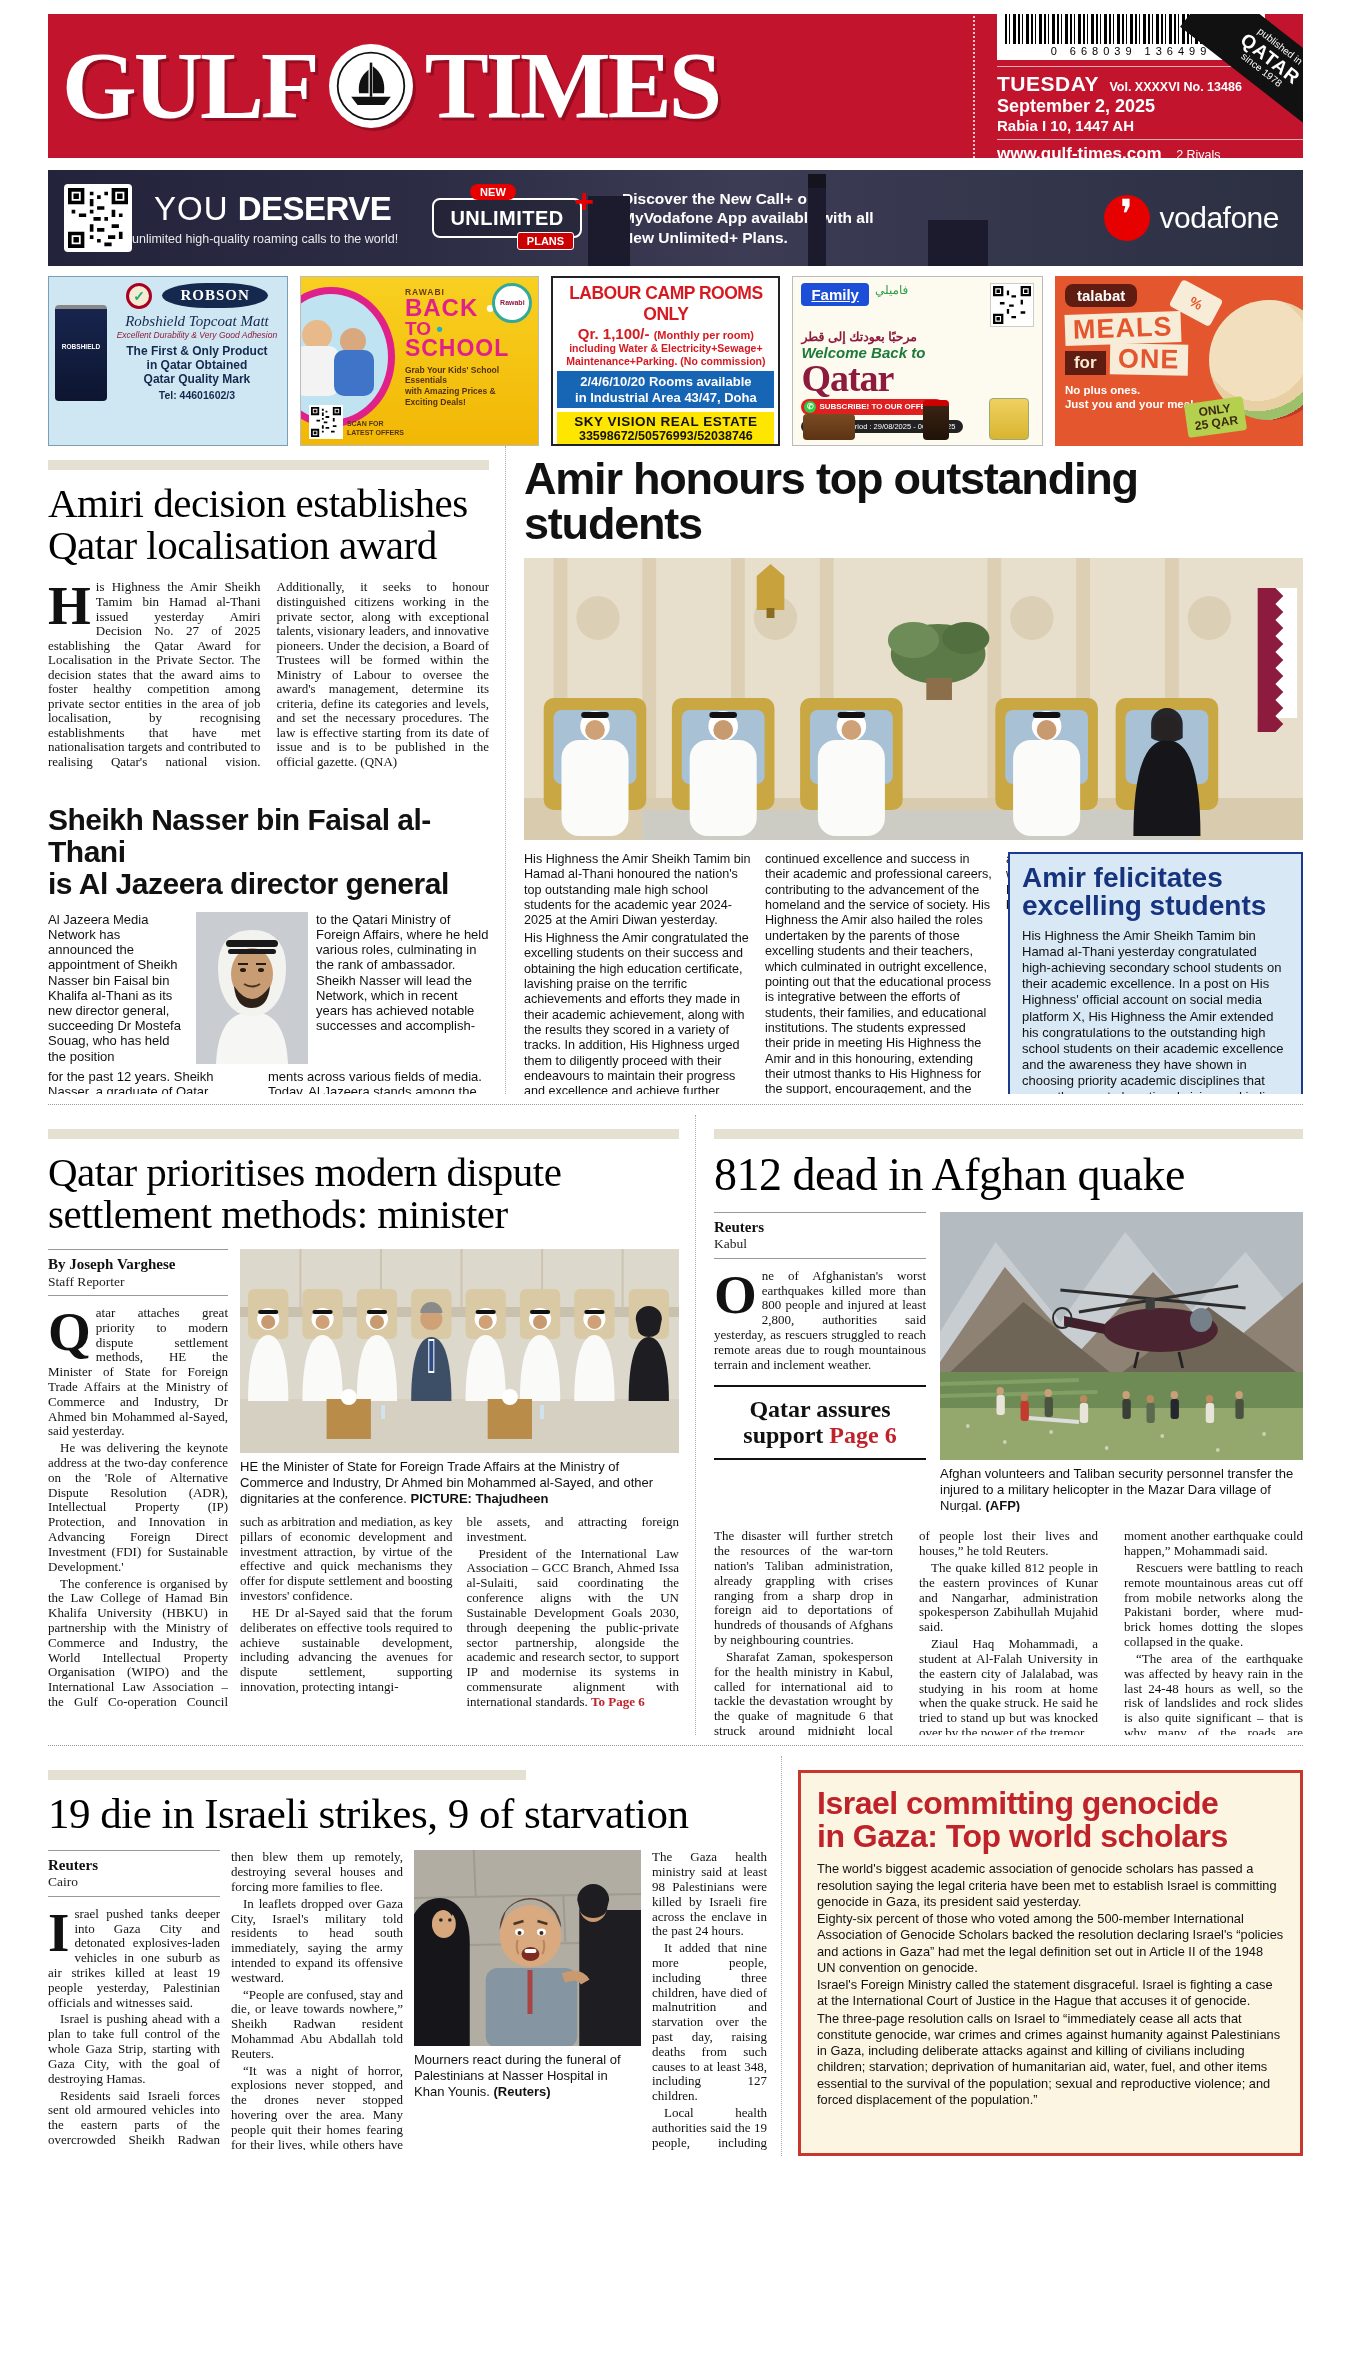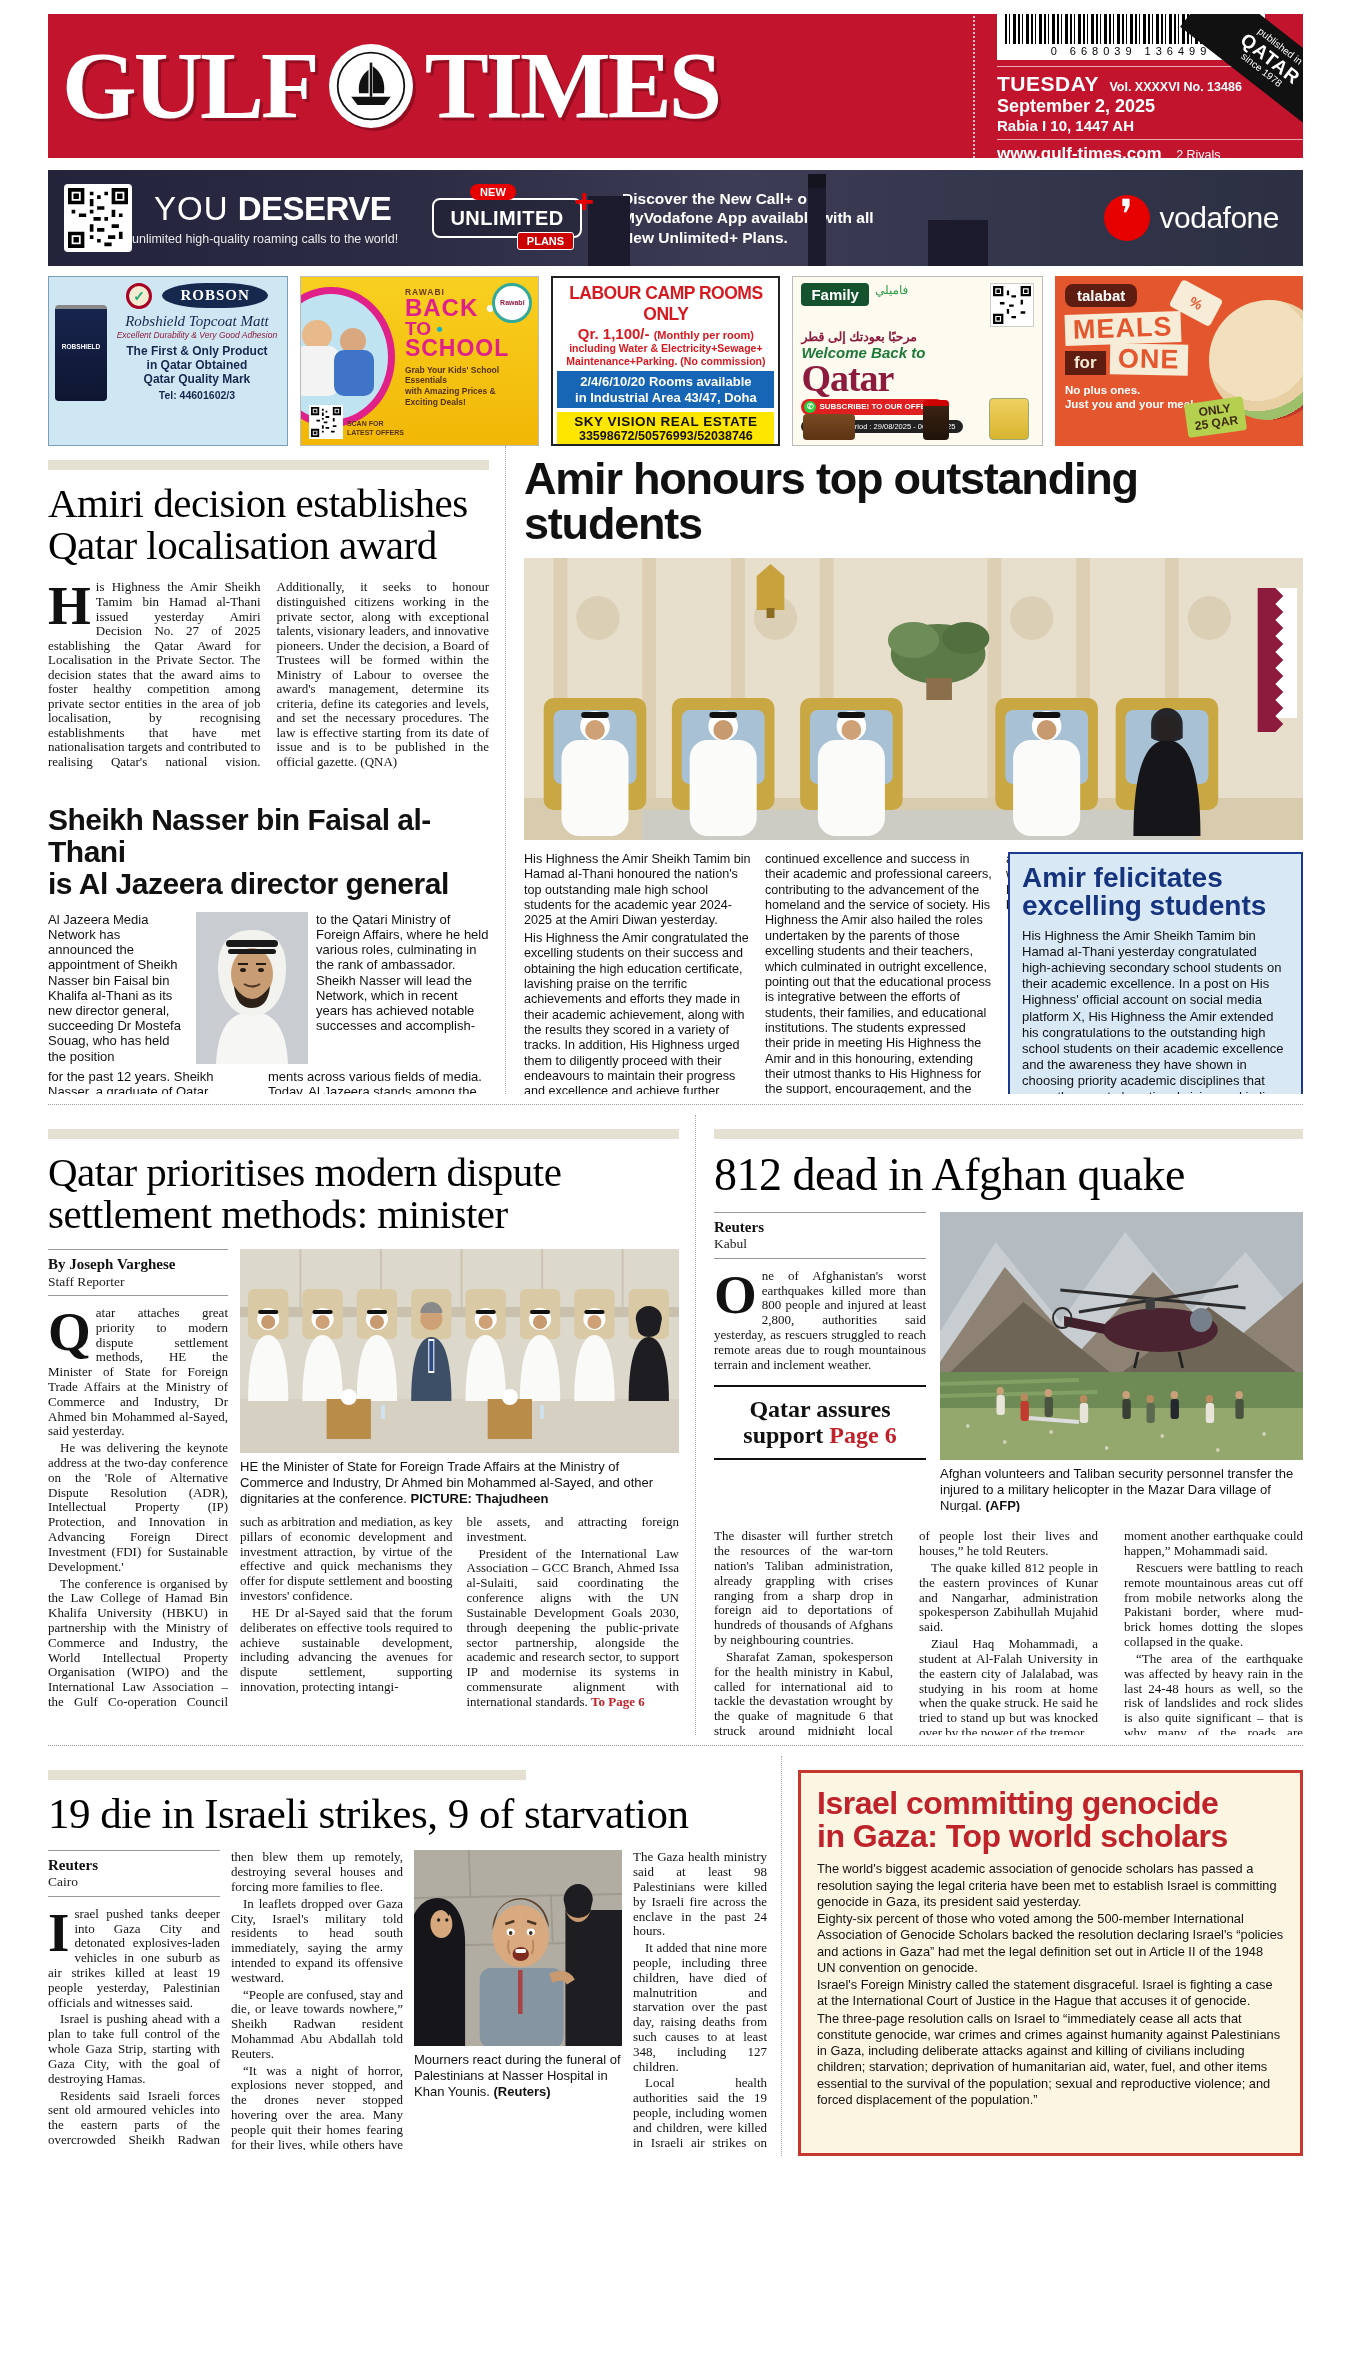--- a/index.html
+++ b/index.html
@@ -118,21 +118,21 @@
   .lab-title { color:#d71920; font-weight:bold; font-size:17.5px; letter-spacing:-0.5px; }
   .lab-price { color:#d71920; font-weight:bold; font-size:15px; }
   .lab-price small { font-size:11px; }
   .lab-incl { color:#d71920; font-weight:bold; font-size:10.5px; line-height:1.2; }
   .lab-blue { background:#1766b5; color:#fff; font-weight:bold; font-size:13px; line-height:1.2; margin-top:4px; padding:3px 2px; }
   .lab-yellow { background:#ffe600; color:#111; font-weight:bold; margin-top:4px; padding:2px; }
   .lab-agency { font-size:13.5px; letter-spacing:.5px; }
   .lab-phones { font-size:12.5px; }
   .ad-family { flex:1.05; background:#fdfaef; padding:6px 8px; }
   .fam-top { display:flex; align-items:flex-start; }
-  .fam-logo { background:#14532d; color:#fff; font-weight:bold; font-size:15px; padding:3px 10px; border-radius:4px; }
+  .fam-logo { background:#1d4ed8; color:#fff; font-weight:bold; font-size:15px; padding:3px 10px; border-radius:4px;text-decoration:underline; }
   .fam-ar-brand { color:#2e9c46; font-size:12px; margin-left:6px; }
   .fam-qr { margin-left:auto; width:44px; height:44px; background:#fff; border:1px solid #ccc; padding:2px; }
   .fam-qr svg { width:100%; height:100%; }
   .fam-ar { color:#8d1b3d; font-size:12.5px; font-weight:bold; margin-top:2px; }
   .fam-welcome { color:#1d7a3a; font-weight:bold; font-style:italic; font-size:15px; }
   .fam-qatar { color:#8d1b3d; font-family:"Liberation Serif",serif; font-weight:bold; font-size:38px; line-height:.9; letter-spacing:-1px; }
   .fam-sub { display:inline-block; background:#e02020; color:#fff; font-weight:bold; font-size:8px; border-radius:9px;
     padding:2px 7px 2px 3px; margin-top:2px; }
   .wa-ic { display:inline-block; width:12px; height:12px; border-radius:50%; background:#2ecc40; color:#fff;
     font-size:8px; text-align:center; line-height:12px; margin-right:3px; }
@@ -223,21 +223,21 @@
   .afg-cols { display:flex; gap:26px; margin-top:17px; height:218px; overflow:hidden; }
   .afg-cols > div { flex:1; }
 
   
   .row3 { display:flex; gap:16px; height:400px; overflow:hidden; }
   .israel { flex:1; border-right:1px dotted #aaa; padding-right:14px; }
   .kicker-short { width:478px; }
   .isr-grid { display:flex; gap:11px; height:300px; overflow:hidden; }
   .isr-c1 { width:172px; flex:0 0 auto; }
   .isr-c2 { width:172px; flex:0 0 auto; }
-  .isr-photo-block { width:208px; flex:0 0 auto; }
+  .isr-photo-block { width:227px; flex:0 0 auto; }
   .mourn-photo { height:196px; }
   .isr-c3 { flex:1; }
   .gen-box { width:505px; flex:0 0 auto; border:3px solid #c8372d; background:#fcf5e2; padding:14px 16px; margin-top:14px; }
   .gen-box h2 { color:#c0222a; font-size:32px; line-height:1.02; font-weight:bold; letter-spacing:-0.5px; margin-bottom:9px; }
   .gen-box p { font-size:12.8px; line-height:1.27; margin-bottom:1px; }
 </style>
 </head>
 <body>
 
 <div class="page">

